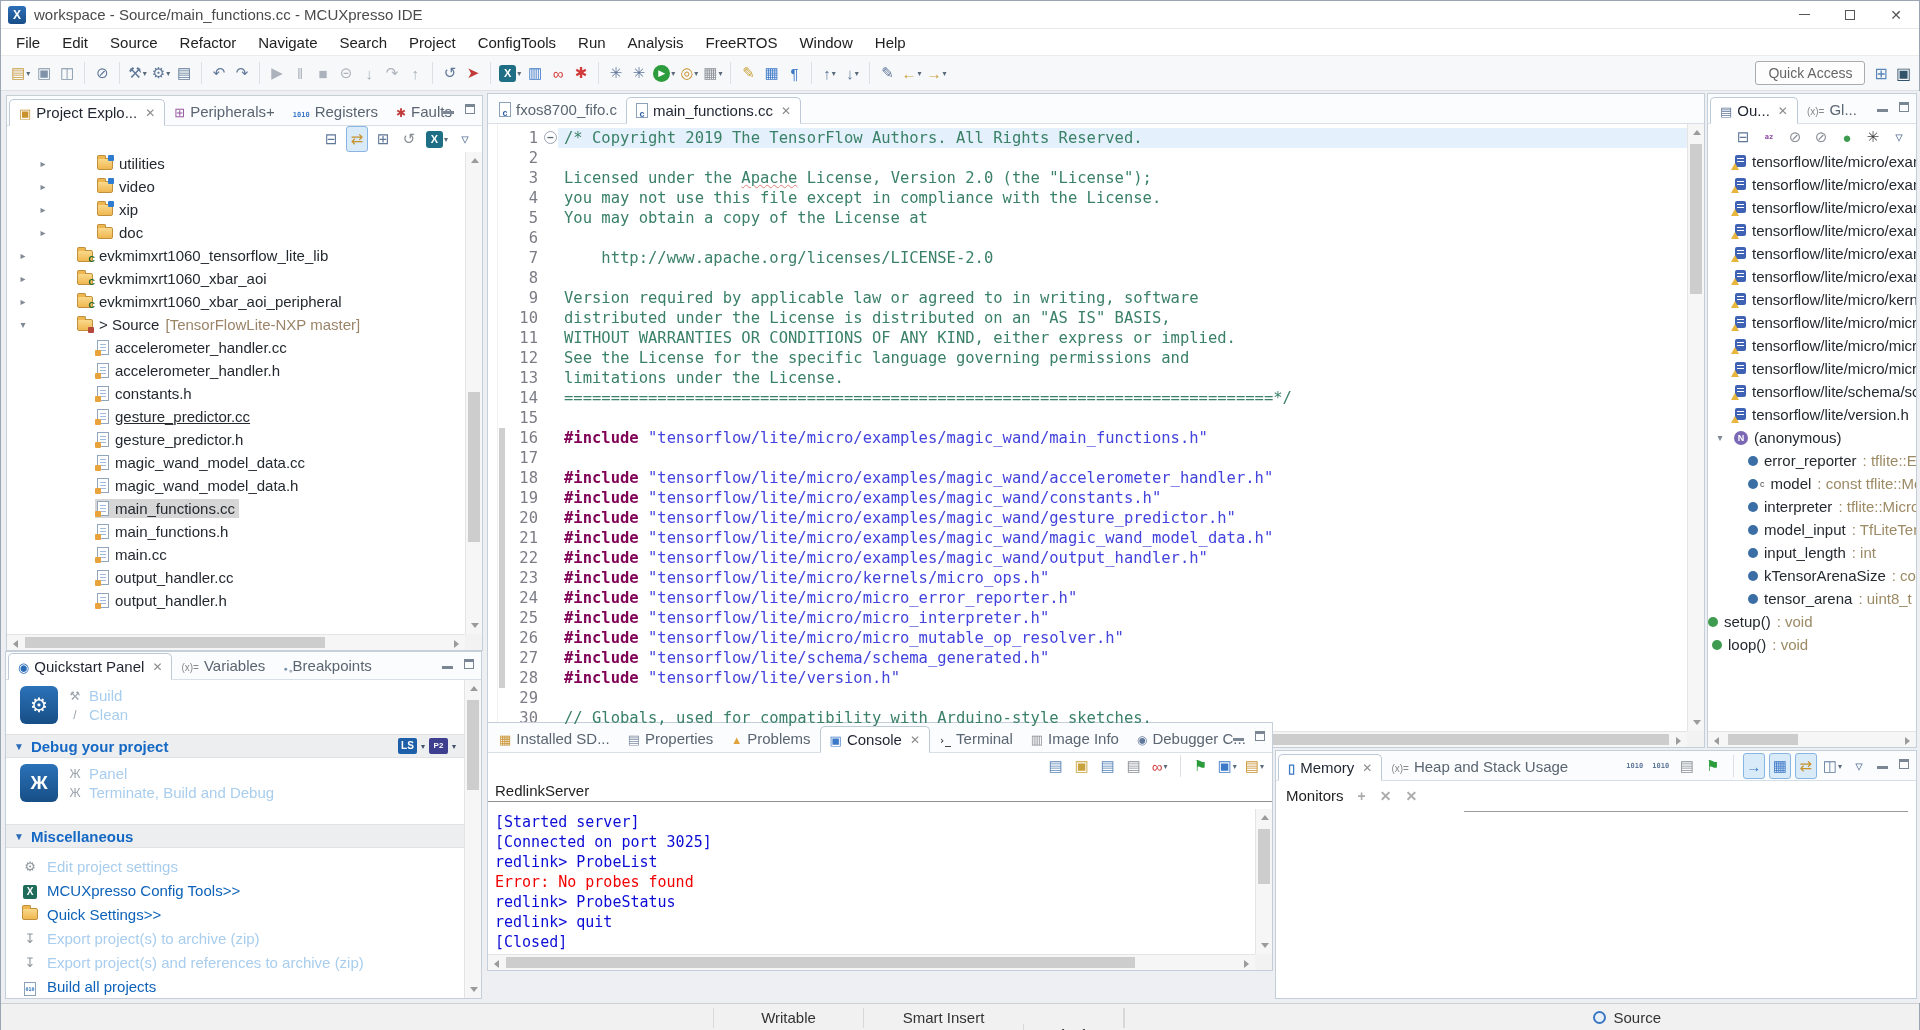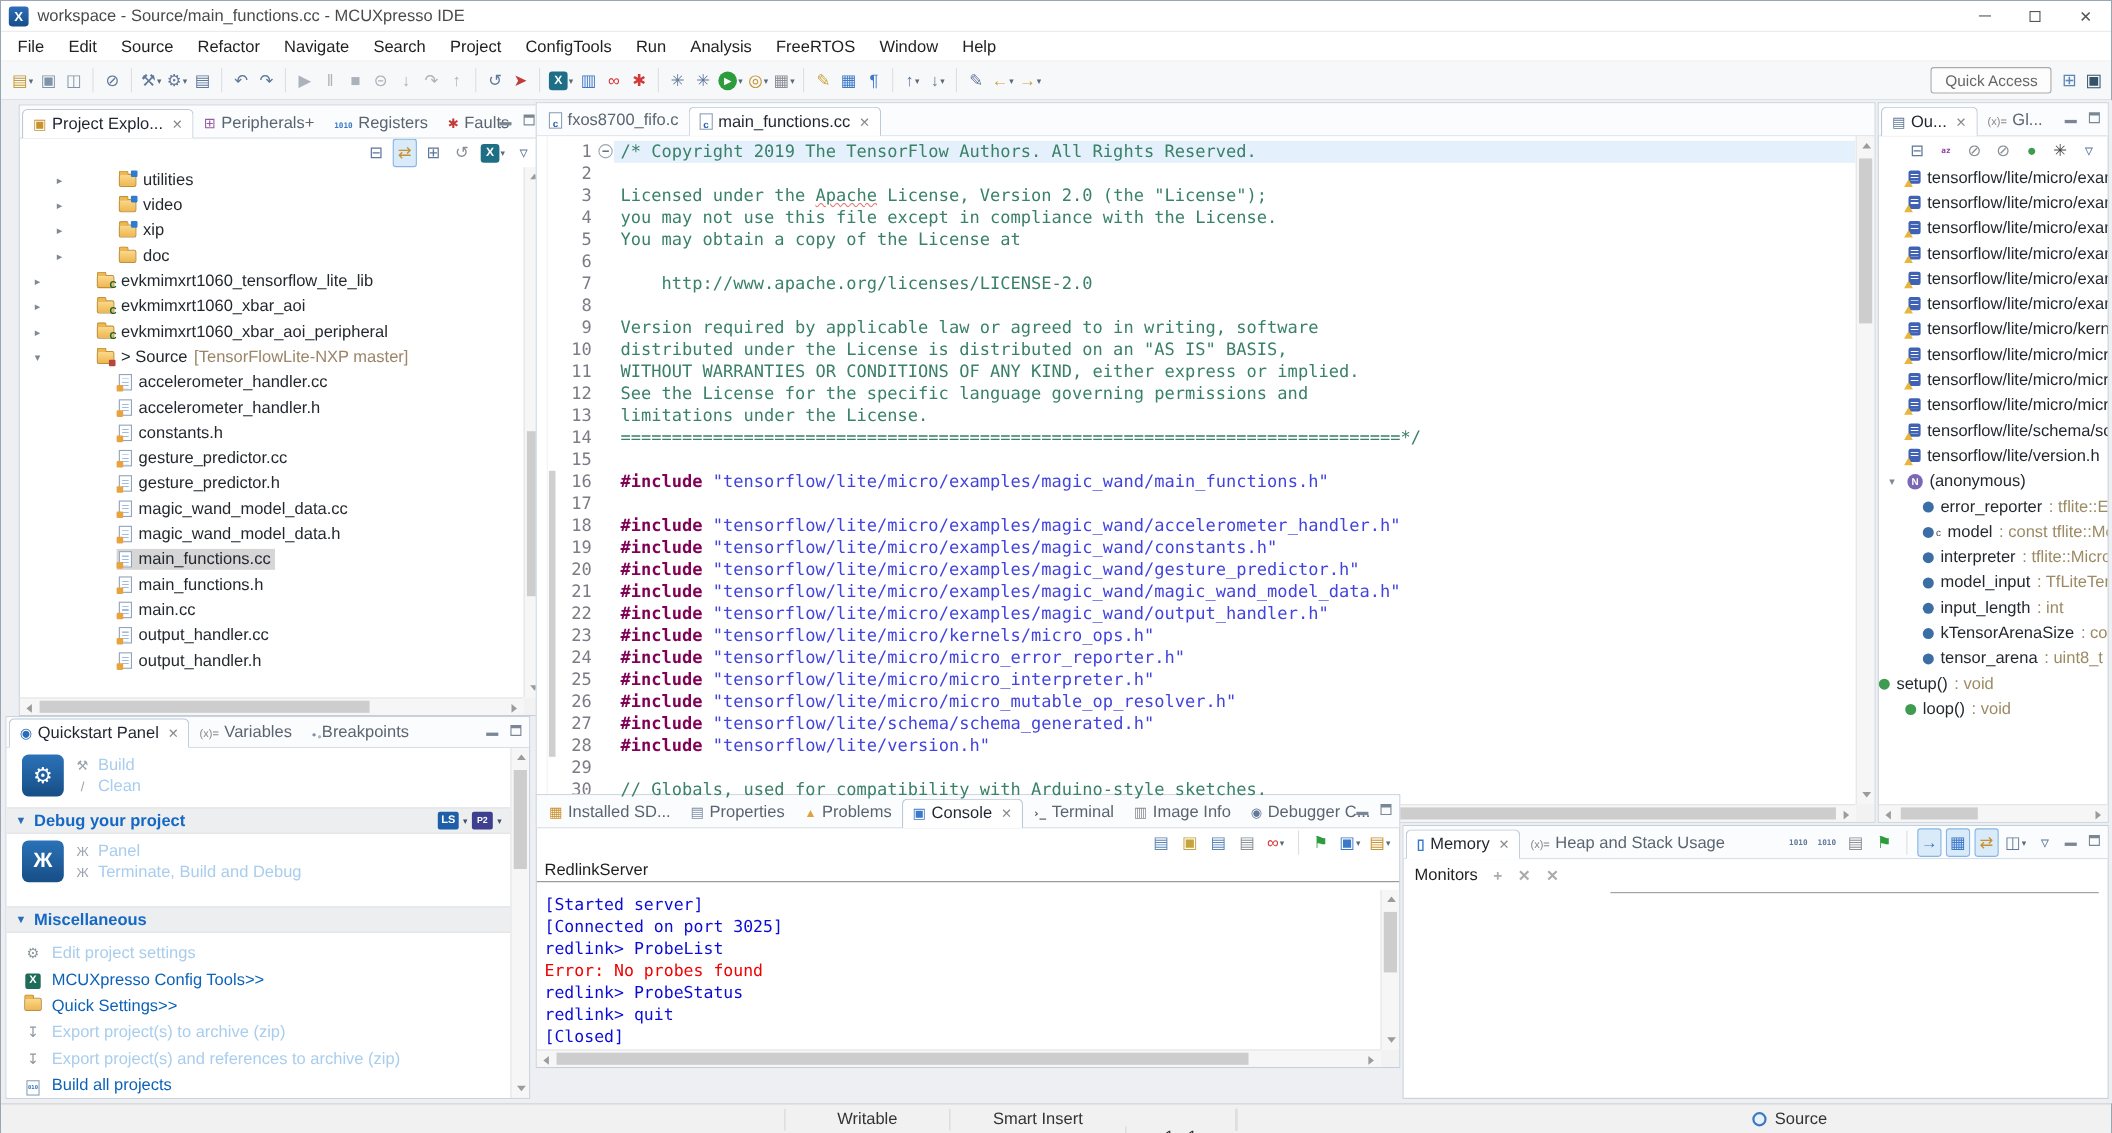--- a/index.html
+++ b/index.html
@@ -29,21 +29,21 @@
   .tround { width:17px; height:17px; border-radius:50%; color:#fff; font:9px/17px "Liberation Sans"; text-align:center; }
   .tcaret { font-size:8px; color:#5A6A7A; margin-left:1px; }
   .tsep { width:1px; height:22px; background:#DCDFE3; margin:0 5px; }
   .tright { margin-left:auto; display:flex; align-items:center; gap:9px; }
   .qa { border:1px solid #ABABAB; border-radius:3px; background:#FDFDFD; color:#666; font-size:14px; padding:3px 12px; }
   .pico { font-size:16px; }
 
   
   .desk { position:absolute; top:90px; left:0; width:1920px; height:912px; background:#EDEFF2; }
   .panel { position:absolute; background:#FFFFFF; border:1px solid #C5CFDA; }
-  #pe { left:16px; top:4px;   width:477px;  height:556px; }
+  #pe { left:5px; top:4px;   width:477px;  height:556px; }
   #qs { left:4px; top:560px; width:477px;  height:348px; }
   #ed { left:486px; top:2px; width:1218px; height:655px; }
   #ou { left:1706px; top:2px; width:210px; height:655px; }
   #co { left:486px; top:631px; width:786px; height:249px; }
   #me { left:1274px; top:659px; width:642px; height:249px; }
 
   
   .tabs { position:relative; display:flex; align-items:flex-end; height:30px; background:#FBFCFD; border-bottom:1px solid #D9DFE6; padding-left:2px; }
   .tabs.small { height:28px; }
   .tab { display:flex; align-items:center; gap:5px; height:27px; padding:0 9px; font-size:15px; color:#5A6572; white-space:nowrap; }
@@ -471,21 +471,21 @@
               <span>accelerometer_handler.h</span>
             </span>
           </div>
           <div class="trow" style="padding-left: 44px;">
             <span style="width: 0px;"></span>
             <span class="rowbody">
               <span class="i-file"></span>
               <span>constants.h</span>
             </span>
           </div>
-          <div class="trow" style="padding-left: 44px;">
+          <div class="trow" style="padding-left: 44px; text-decoration: underline;">
             <span style="width: 0px;"></span>
             <span class="rowbody">
               <span class="i-file"></span>
               <span>gesture_predictor.cc</span>
             </span>
           </div>
           <div class="trow" style="padding-left: 44px;">
             <span style="width: 0px;"></span>
             <span class="rowbody">
               <span class="i-file"></span>
@@ -912,21 +912,21 @@
           <div class="ourow" style="padding-left: 40px;">
             <span class="i-dot"></span>
             <span>tensor_arena</span>
             <span class="outype"> : uint8_t</span>
           </div>
           <div class="ourow" style="">
             <span class="i-dot green"></span>
             <span>setup()</span>
             <span class="outype"> : void</span>
           </div>
-          <div class="ourow" style="padding-left: 24px;">
+          <div class="ourow" style="padding-left: 4px;">
             <span class="i-dot green"></span>
             <span>loop()</span>
             <span class="outype"> : void</span>
           </div>
         </div>
       <div class="hsb" style="right:0;">
         <span class="arr left"></span>
           <span class="arr right"></span>
         <div class="sb-thumb" style="left:20px;width:70px;"></div>
       </div>

